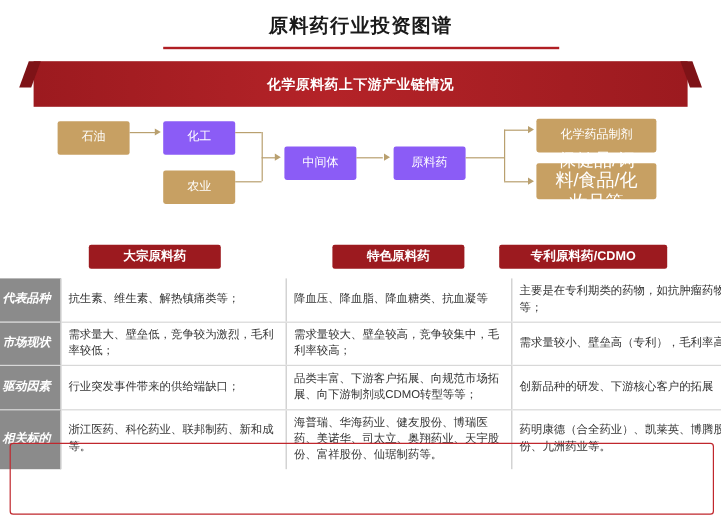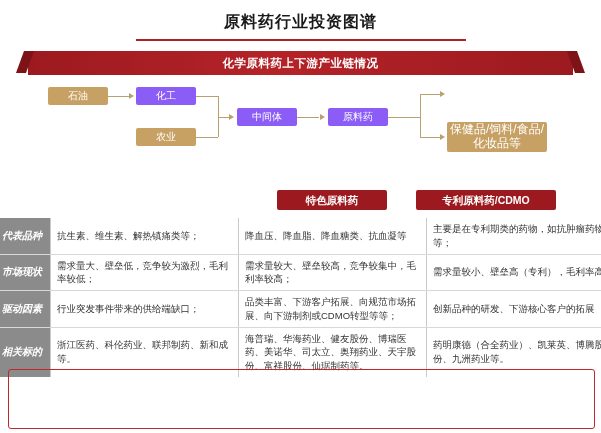--- a/index.html
+++ b/index.html
@@ -36,21 +36,21 @@
     height: 2px;
     background: #b01f24;
     margin: 6px auto 0 auto;
   }
 
   
   .banner {
     position: relative;
     margin: 10px auto 0 auto;
     width: 545px;
-    height: 24px;
+    height: 38px;
     background: linear-gradient(to right, #9c1a1f 0%, #b42328 45%, #9c1a1f 100%);
     color: #ffffff;
     font-size: 11.5px;
     font-weight: bold;
     display: flex;
     align-items: center;
     justify-content: center;
     letter-spacing: 0.5px;
   }
   .banner::before, .banner::after {
@@ -75,21 +75,21 @@
     box-sizing: border-box;
     display: flex;
     align-items: center;
     justify-content: center;
     font-size: 10px;
     color: #ffffff;
     background: #c19a5b;
     border-radius: 2px;
     text-align: center;
     line-height: 1.15;
-    padding: 0;
+    padding: 14px;
   }
   .node.tan   { background: #c7a063; }
   .node.brown { background: #8b5cf6; }
   .line {
     position: absolute;
     background: #b9a06f;
   }
   .hline { height: 1px; }
   .vline { width: 1px; }
   .arrow {
@@ -184,21 +184,24 @@
     </div>
     <div class="node tan" style="left:136px; top:53px;  width:60px; height:18px;">
       <span>农业</span>
     </div>
     <div class="node brown" style="left:237px; top:33px; width:60px; height:18px;">
       <span>中间体</span>
     </div>
     <div class="node brown" style="left:328px; top:33px; width:60px; height:18px;">
       <span>原料药</span>
     </div>
-    <div class="node tan" style="left:447px; top:47px; width:100px; height:30px; font-size:12px;">
+    <div class="node tan" style="left:447px; top:10px; width:100px; height:18px;">
+      <span>化学药品制剂</span>
+    </div>
+    <div class="node tan" style="left:447px; top:47px; width:100px; height:30px; font-size:15px;">
       <span>保健品/饲料/食品/化妆品等</span>
     </div>
 
     <div class="line hline" style="left:108px; top:21px; width:22px;"></div>
     <div class="arrow" style="left:129px; top:17.5px;"></div>
 
     <div class="line hline" style="left:196px; top:21px; width:22px;"></div>
     <div class="line hline" style="left:196px; top:62px; width:22px;"></div>
     <div class="line vline" style="left:218px; top:21px; height:41px;"></div>
     <div class="line hline" style="left:218px; top:42px; width:12px;"></div>
@@ -209,20 +212,21 @@
 
     <div class="line hline" style="left:388px; top:42px; width:32px;"></div>
     <div class="line vline" style="left:420px; top:19px; height:43px;"></div>
     <div class="line hline" style="left:420px; top:19px; width:20px;"></div>
     <div class="arrow" style="left:440px; top:15.5px;"></div>
     <div class="line hline" style="left:420px; top:62px; width:20px;"></div>
     <div class="arrow" style="left:440px; top:58.5px;"></div>
   </div>
 
   <div class="cats">
+    <div class="cat" style="left:74px; width:110px;">大宗原料药</div>
     <div class="cat" style="left:247px; width:110px;margin-left:30px;">特色原料药</div>
     <div class="cat" style="left:416px; width:140px;">专利原料药/CDMO</div>
   </div>
 
   <table class="matrix">
     <tbody>
         <tr class="rowline">
       <td class="rowlabel">代表品种</td>
       <td class="cell">抗生素、维生素、解热镇痛类等；</td>
       <td class="cell">降血压、降血脂、降血糖类、抗血凝等</td>

